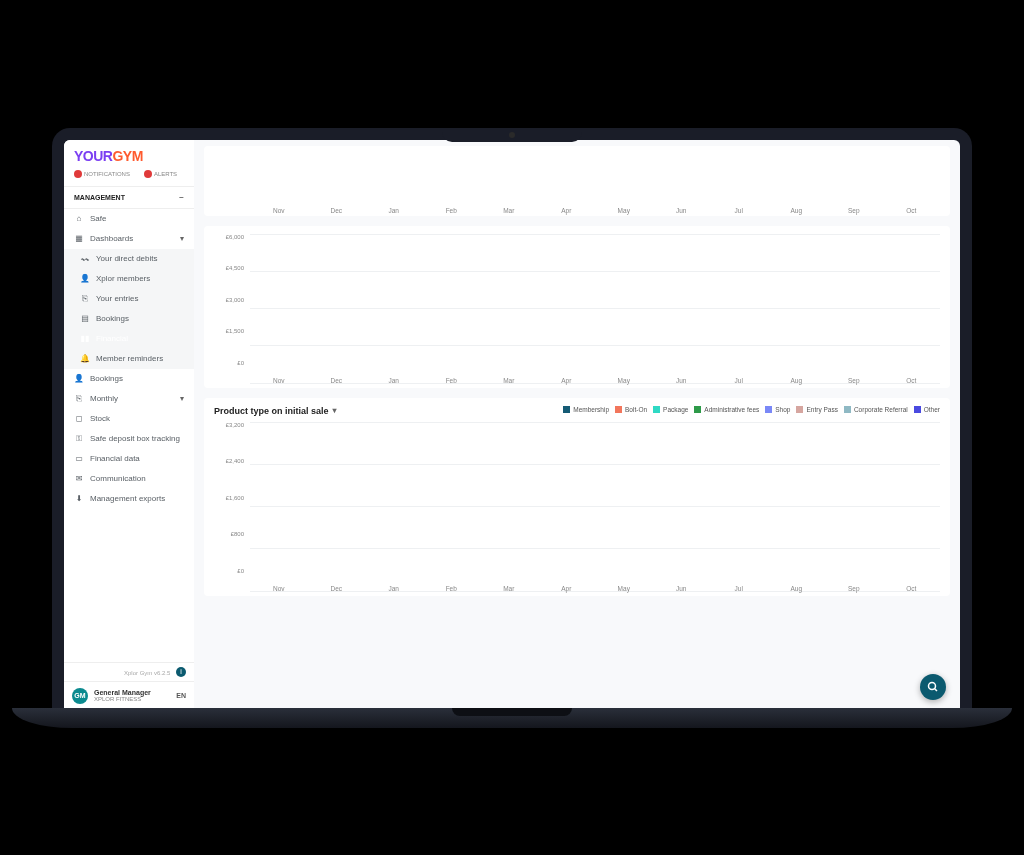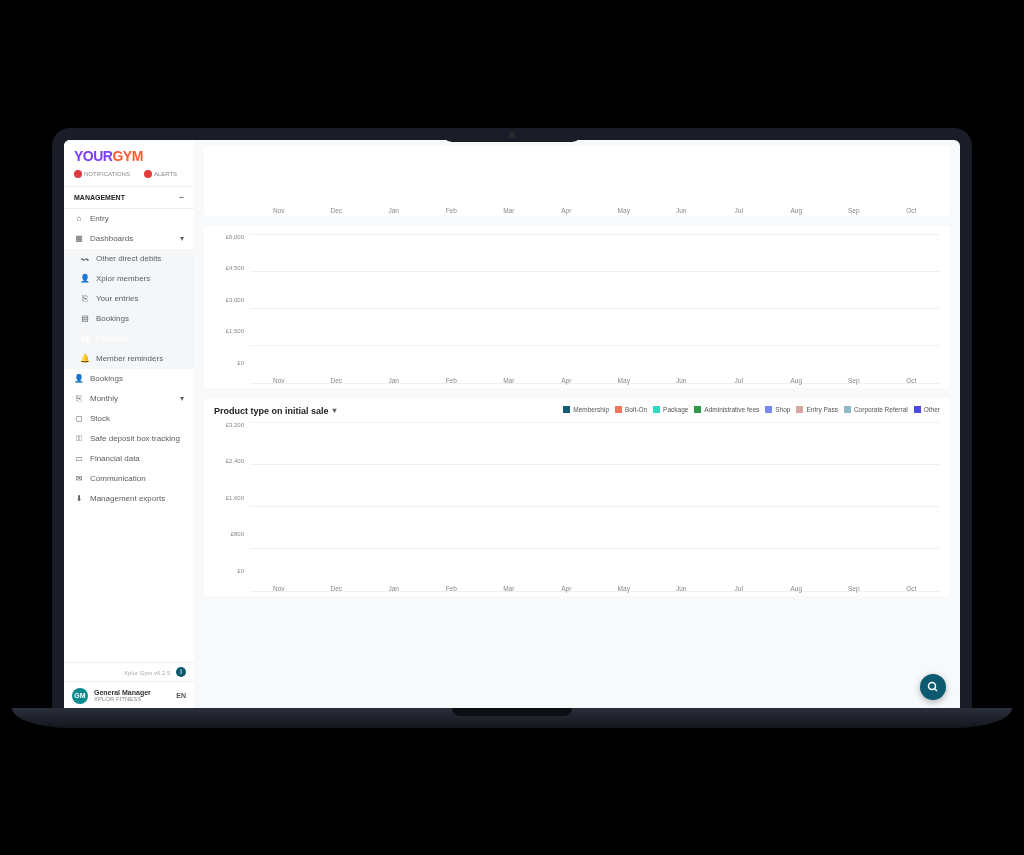--- a/index.html
+++ b/index.html
@@ -78,30 +78,30 @@
               <span>ALERTS</span>
             </span>
       </div>
       <div class="section-head">
         <span>MANAGEMENT</span>
         <span class="caret">−</span>
       </div>
       <div class="nav" id="nav">
             <div class="nav-item">
               <span class="nav-icon">⌂</span>
-              <span>Entry</span>
+              <span>Safe</span>
             </div>
             <div class="nav-item">
               <span class="nav-icon">▦</span>
               <span>Dashboards</span>
               <span style="margin-left:auto" class="caret">▾</span>
             </div>
             <div class="nav-item sub">
               <span class="nav-icon">〰</span>
-              <span>Other direct debits</span>
+              <span>Your direct debits</span>
             </div>
             <div class="nav-item sub">
               <span class="nav-icon">👤</span>
               <span>Xplor members</span>
             </div>
             <div class="nav-item sub">
               <span class="nav-icon">⎘</span>
               <span>Your entries</span>
             </div>
             <div class="nav-item sub">

